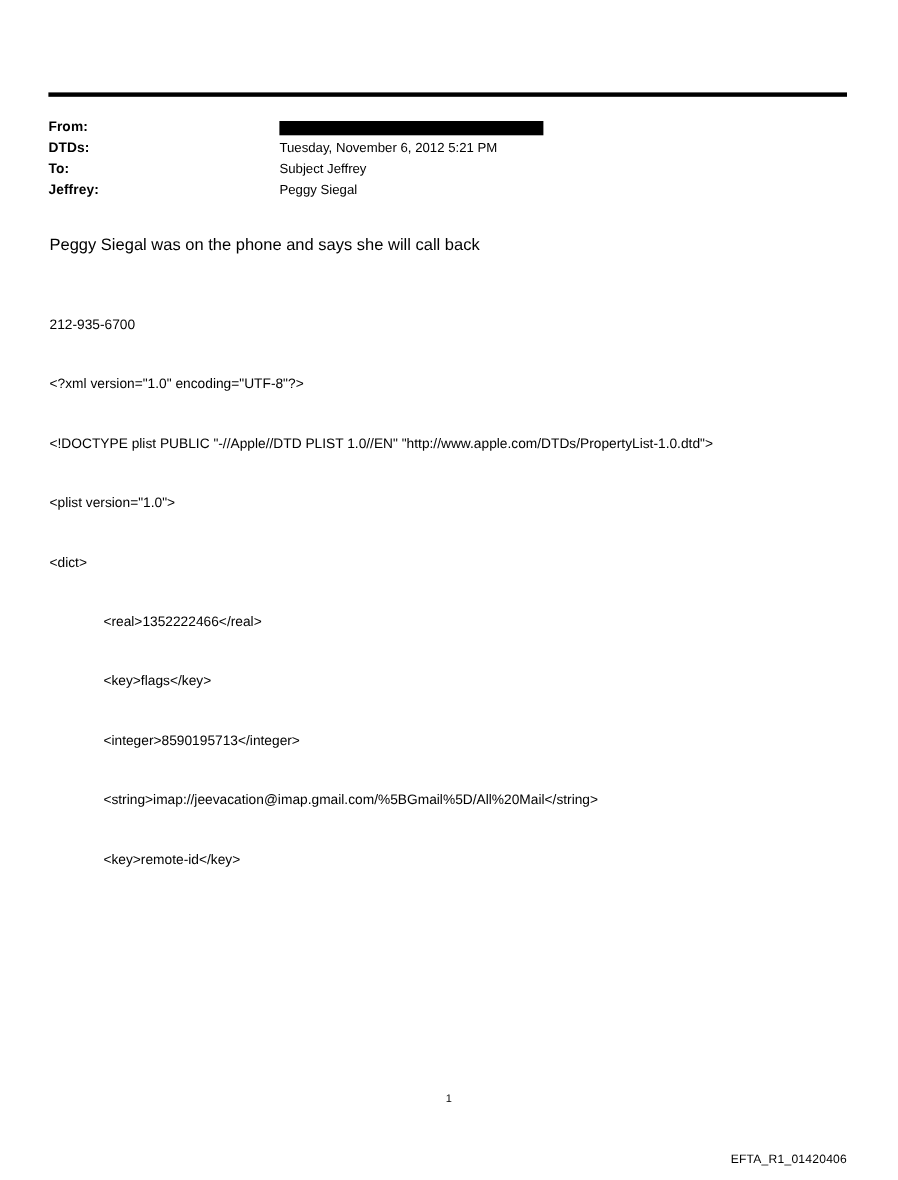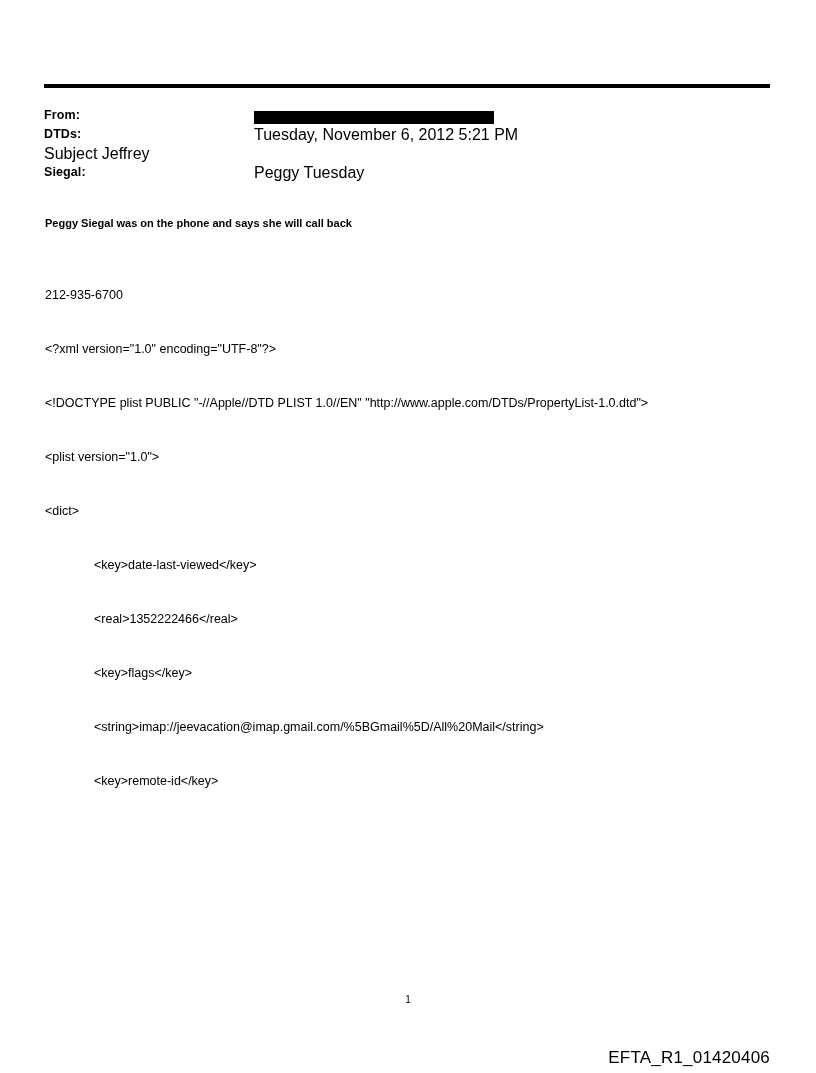--- a/index.html
+++ b/index.html
@@ -41,43 +41,42 @@
     height: 19px;
     line-height: 19px;
   }
   .hlabel {
     width: 210px;
     font-size: 12.5px;
     font-weight: bold;
     letter-spacing: 0.1px;
   }
   .hvalue {
-    font-size: 16px;
+    font-size: 12px;
     font-weight: normal;
   }
   .redaction {
     display: inline-block;
     width: 240px;
     height: 13px;
     background: #000000;
     vertical-align: middle;
     position: relative;
     top: 1px;
   }
   .body-block {
     position: absolute;
     left: 45px;
     top: 214px;
     width: 726px;
   }
   .para {
-    font-size: 11px;
+    font-size: 15px;
     line-height: 18px;
     margin: 0 0 18px 0;
-    font-weight: bold;
   }
   .mono-lines {
     font-size: 12.5px;
     line-height: 18px;
     white-space: pre;
     margin: 0;
     font-family: "Liberation Sans", sans-serif;
   }
   .mono-lines .ln {
     display: block;
@@ -91,60 +90,61 @@
     left: 0;
     top: 994px;
     width: 816px;
     text-align: center;
     font-size: 10px;
   }
   .bates {
     position: absolute;
     right: 46px;
     top: 1048px;
-    font-size: 17px;
+    font-size: 11px;
     letter-spacing: 0.2px;
   }
 </style>
 </head>
 <body>
 
 <div class="page">
 
   <div class="rule"></div>
 
   <div class="headers">
     <div class="hrow">
       <div class="hlabel">From:</div>
       <div class="hvalue"><span class="redaction"></span></div>
     </div>
     <div class="hrow">
       <div class="hlabel">DTDs:</div>
       <div class="hvalue">Tuesday, November 6, 2012 5:21 PM</div>
     </div>
     <div class="hrow">
+      <div class="hlabel">To:</div>
       <div class="hvalue">Subject Jeffrey</div>
     </div>
     <div class="hrow">
-      <div class="hlabel">Siegal:</div>
-      <div class="hvalue">Peggy Tuesday</div>
+      <div class="hlabel">Jeffrey:</div>
+      <div class="hvalue">Peggy Siegal</div>
     </div>
   </div>
 
   <div class="body-block">
     <p class="para">Peggy Siegal was on the phone and says she will call back</p>
     <div class="mono-lines">
       <span class="ln">212-935-6700</span>
       <span class="ln">&lt;?xml version="1.0" encoding="UTF-8"?&gt;</span>
       <span class="ln">&lt;!DOCTYPE plist PUBLIC "-//Apple//DTD PLIST 1.0//EN" "http://www.apple.com/DTDs/PropertyList-1.0.dtd"&gt;</span>
       <span class="ln">&lt;plist version="1.0"&gt;</span>
       <span class="ln">&lt;dict&gt;</span>
-      <span class="ln indent">&lt;key&gt;date-last-viewed&lt;/key&gt;</span>
       <span class="ln indent">&lt;real&gt;1352222466&lt;/real&gt;</span>
       <span class="ln indent">&lt;key&gt;flags&lt;/key&gt;</span>
+      <span class="ln indent">&lt;integer&gt;8590195713&lt;/integer&gt;</span>
       <span class="ln indent">&lt;string&gt;imap://jeevacation@imap.gmail.com/%5BGmail%5D/All%20Mail&lt;/string&gt;</span>
       <span class="ln indent">&lt;key&gt;remote-id&lt;/key&gt;</span>
       
       
     </div>
   </div>
 
   <div class="page-number">1</div>
 
   <div class="bates">EFTA_R1_01420406</div>

